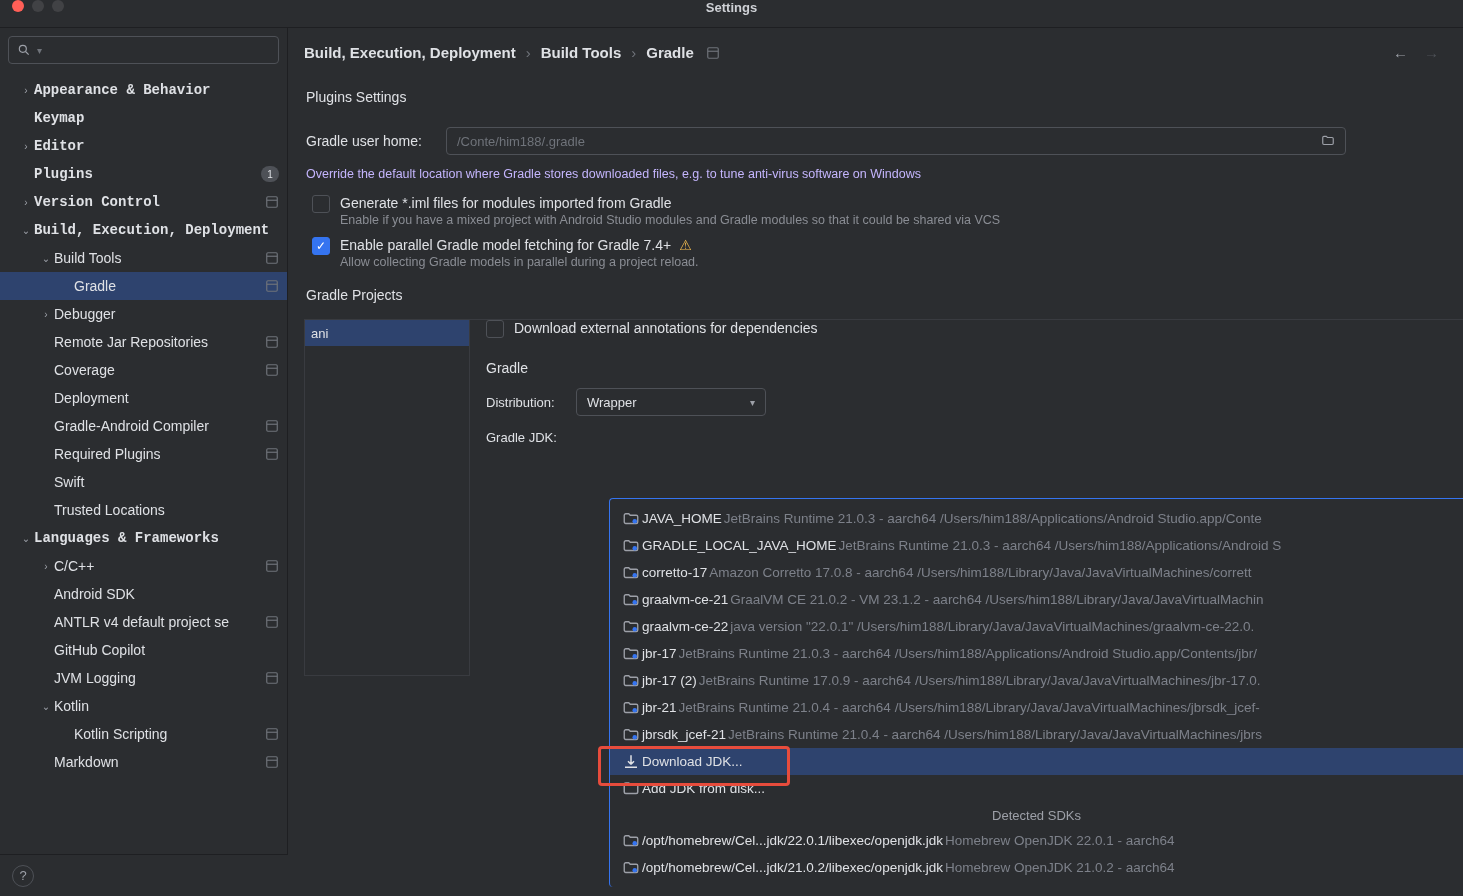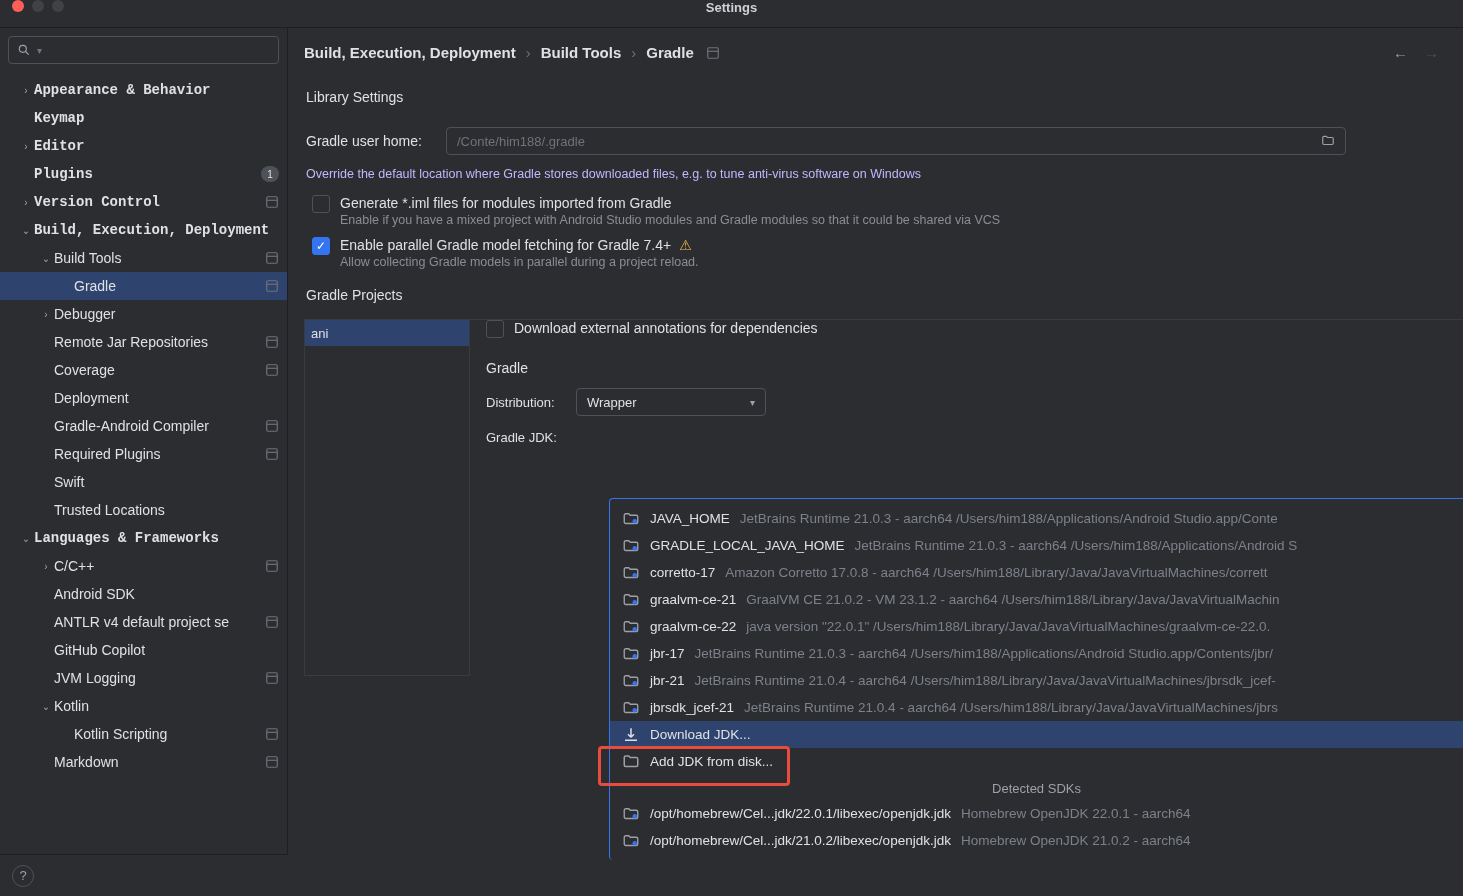--- a/index.html
+++ b/index.html
@@ -47,21 +47,21 @@
 .warn-icon { color:#f5bd4f; font-size:14px;}
 .hr-title { font-size:14px; color:#dfe1e5; margin:18px 0 10px 2px;}
 .proj-area { display:flex; gap:16px; margin-top:6px; border-top:1px solid #393b40; padding-top:0;}
 .proj-list { width:166px; border:1px solid #393b40; border-top:none; height:356px;}
 .proj-item { height:26px; display:flex; align-items:center; padding:0 6px; font-size:13px;}
 .proj-item.sel { background:#2e436e; }
 .proj-settings { flex:1; padding-right:8px;}
 .dropdown { border:1px solid #4e5157; border-radius:4px; height:28px; display:flex; align-items:center; justify-content:space-between; padding:0 10px; min-width:190px; background:#2b2d30;}
 .dropdown-caret { color:#9da0a8; font-size:10px;}
 .jdk-popup { position:absolute; left:609px; top:498px; right:0; border:1px solid #3574f0; border-radius:4px 0 0 4px; background:#2b2d30; padding:6px 0; overflow:hidden; border-right:none; border-bottom:none;}
-.jdk-item { height:27px; display:flex; align-items:center; padding:0 12px; gap:10px; font-size:13.5px; white-space:nowrap; cursor:pointer;}
+.jdk-item { height:27px; display:flex; align-items:center; padding:0 12px; gap:2px; font-size:13.5px; white-space:nowrap; cursor:pointer;}
 .jdk-item.sel { background:#2e436e; }
 .jdk-label { color:#dfe1e5; font-weight:400;}
 .jdk-sub { color:#7d818a;}
 .jdk-group { text-align:center; color:#9da0a8; font-size:13px; padding:6px 0 4px;}
 .red-highlight { position:absolute; left:598px; top:746px; width:192px; height:40px; border:3px solid #e74c3c; border-radius:4px; pointer-events:none;}
 .icon-folder { width:14px; height:14px;}
 .icon-jdk { width:18px; height:18px; flex-shrink:0; }
 .footer { height:42px; border-top:1px solid #1e1f22; display:flex; align-items:center; padding:0 12px; position:absolute; bottom:0; left:0; width:288px;}
 .help-btn { width:22px; height:22px; border:1px solid #4e5157; border-radius:50%; display:flex; align-items:center; justify-content:center; color:#9da0a8; font-size:13px;}
 </style>
@@ -253,21 +253,21 @@
             <rect x="3" y="3" width="18" height="18" rx="2"></rect>
             <path d="M3 9h18"></path>
           </svg>
       </span>
       <div class="navarrows">
         <span>←</span>
         <span class="dim">→</span>
       </div>
     </div>
 
-    <div class="section-title">Library Settings</div>
+    <div class="section-title">Plugins Settings</div>
 
     <div class="form-row">
       <div class="form-label">Gradle user home:</div>
       <div class="inputbox">
         <span>/Conte/him188/.gradle</span>
         <svg class="icon-folder" viewBox="0 0 24 24" fill="none" stroke="#9da0a8" stroke-width="2">
             <path d="M3 6a2 2 0 012-2h4l2 2h8a2 2 0 012 2v8a2 2 0 01-2 2H5a2 2 0 01-2-2V6z"></path>
           </svg>
       </div>
     </div>
@@ -361,20 +361,28 @@
         <span class="jdk-label">graalvm-ce-22</span> 
         <span class="jdk-sub">java version "22.0.1" /Users/him188/Library/Java/JavaVirtualMachines/graalvm-ce-22.0.</span>
       </div>
       <div class="jdk-item">
         <svg class="icon-jdk" viewBox="0 0 24 24" fill="none" stroke="#9da0a8" stroke-width="1.8">
           <path d="M3 7a2 2 0 012-2h4l2 2h8a2 2 0 012 2v7a2 2 0 01-2 2H5a2 2 0 01-2-2V7z"></path>
           <circle cx="17" cy="15" r="3" fill="#3574f0" stroke="none"></circle>
         </svg>
         <span class="jdk-label">jbr-17</span> 
         <span class="jdk-sub">JetBrains Runtime 21.0.3 - aarch64 /Users/him188/Applications/Android Studio.app/Contents/jbr/</span>
+      </div>
+      <div class="jdk-item">
+        <svg class="icon-jdk" viewBox="0 0 24 24" fill="none" stroke="#9da0a8" stroke-width="1.8">
+          <path d="M3 7a2 2 0 012-2h4l2 2h8a2 2 0 012 2v7a2 2 0 01-2 2H5a2 2 0 01-2-2V7z"></path>
+          <circle cx="17" cy="15" r="3" fill="#3574f0" stroke="none"></circle>
+        </svg>
+        <span class="jdk-label">jbr-17 (2)</span> 
+        <span class="jdk-sub">JetBrains Runtime 17.0.9 - aarch64 /Users/him188/Library/Java/JavaVirtualMachines/jbr-17.0.</span>
       </div>
       <div class="jdk-item">
         <svg class="icon-jdk" viewBox="0 0 24 24" fill="none" stroke="#9da0a8" stroke-width="1.8">
           <path d="M3 7a2 2 0 012-2h4l2 2h8a2 2 0 012 2v7a2 2 0 01-2 2H5a2 2 0 01-2-2V7z"></path>
           <circle cx="17" cy="15" r="3" fill="#3574f0" stroke="none"></circle>
         </svg>
         <span class="jdk-label">jbr-21</span> 
         <span class="jdk-sub">JetBrains Runtime 21.0.4 - aarch64 /Users/him188/Library/Java/JavaVirtualMachines/jbrsdk_jcef-</span>
       </div>
       <div class="jdk-item">

